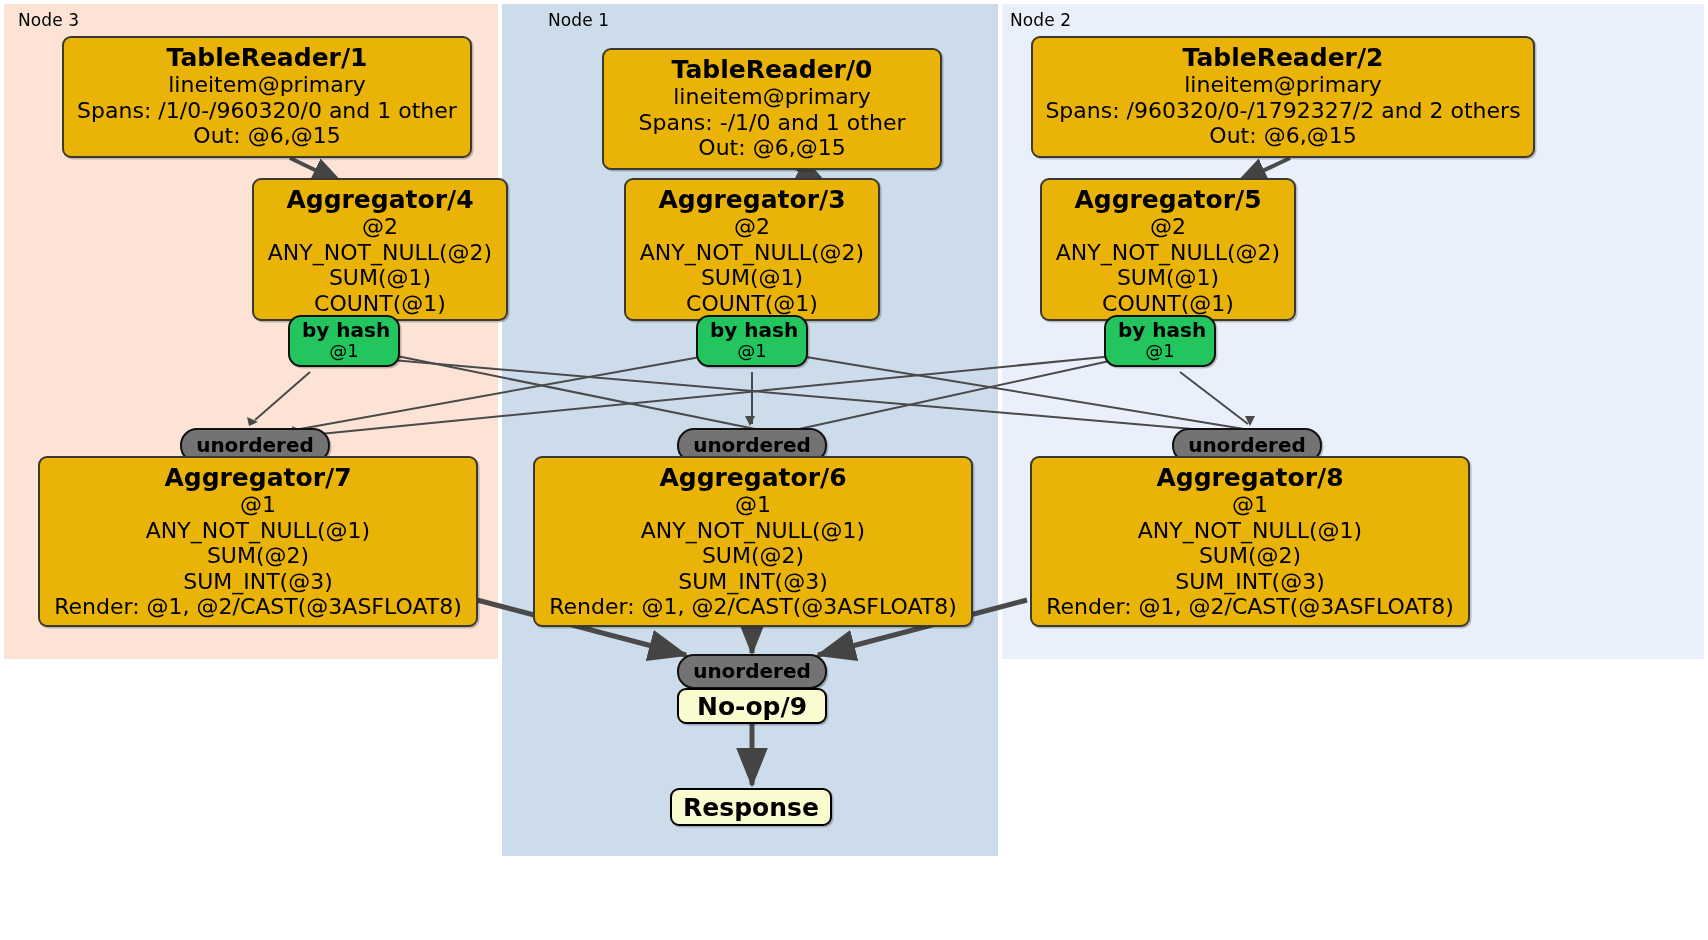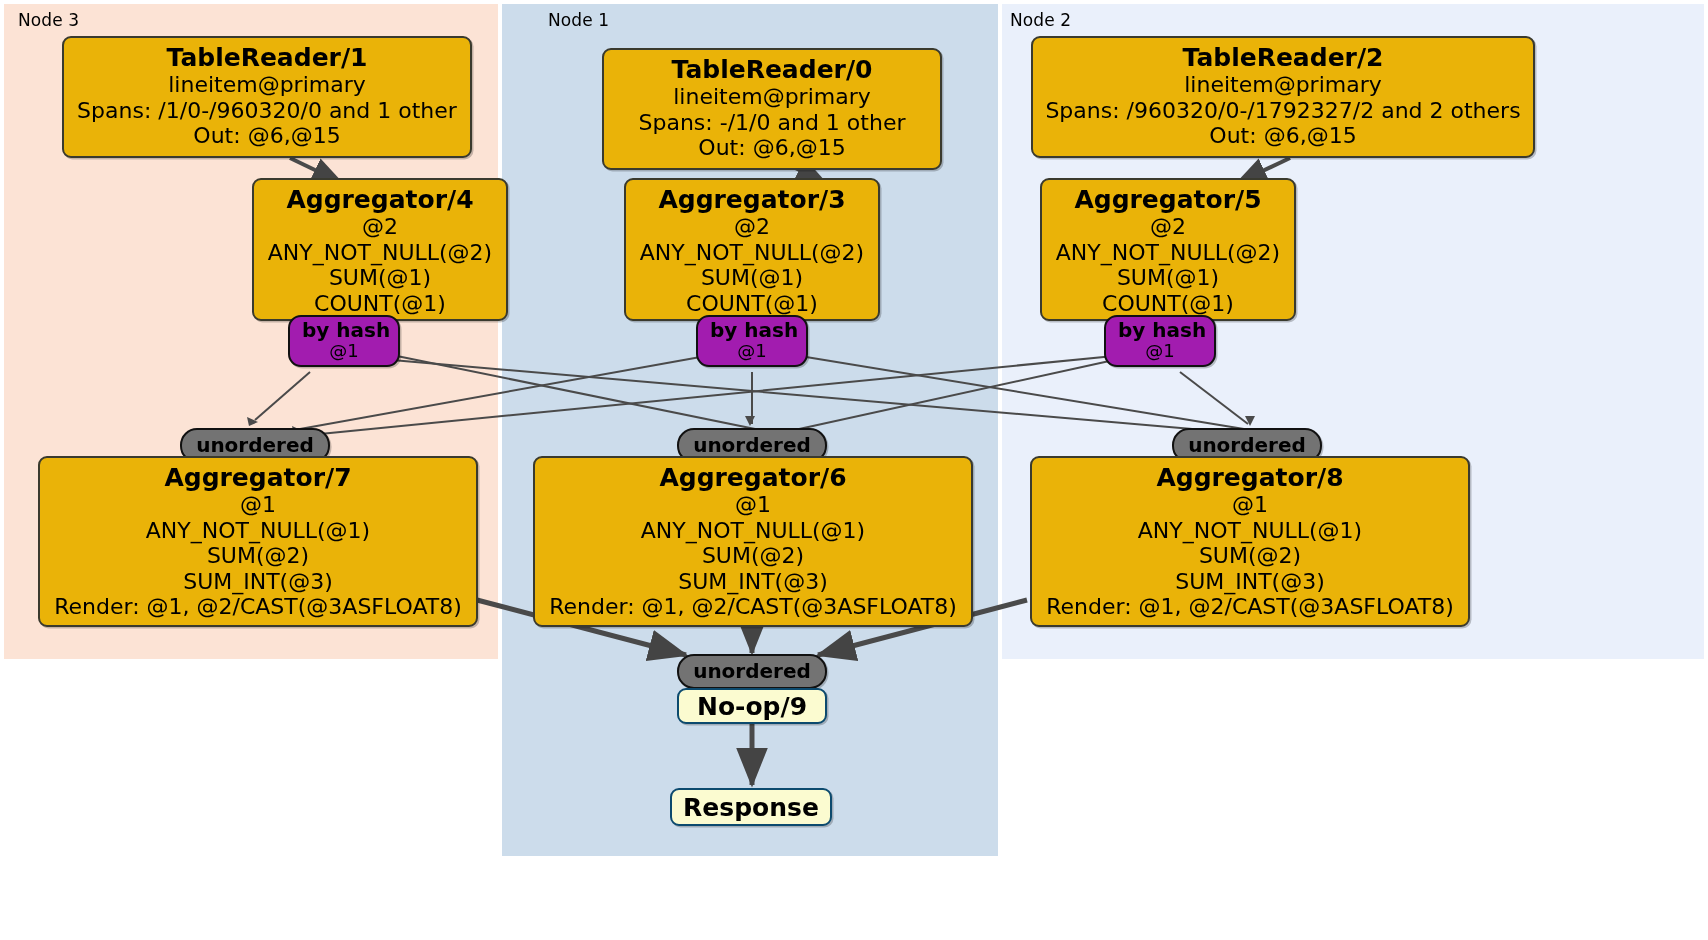--- a/index.html
+++ b/index.html
@@ -12,29 +12,29 @@
   .panel-label{position:absolute;font-size:17px;color:#000;letter-spacing:.1px;}
 
   .proc{position:absolute;box-sizing:border-box;background:#eab308;
         border:2px solid #3a3a2e;border-radius:9px;
         text-align:center;color:#000;padding:5px 10px 7px 10px;
         box-shadow:1.5px 1.5px 0 rgba(0,0,0,.22);}
   .proc .title{font-weight:bold;font-size:25px;line-height:1.16;white-space:nowrap;}
   .proc .line{font-size:22px;line-height:1.16;white-space:nowrap;}
 
   .small-proc{position:absolute;box-sizing:border-box;background:#fbfbd0;
-        border:2px solid #0c4a6e;border-radius:9px;text-align:center;
+        border:2px solid #000000;border-radius:9px;text-align:center;
         box-shadow:1.5px 1.5px 0 rgba(0,0,0,.22);
         display:flex;align-items:center;justify-content:center;}
   .small-proc .title{font-weight:bold;font-size:25px;white-space:nowrap;}
 
   .badge{position:absolute;box-sizing:border-box;text-align:center;
          border:2px solid #111;color:#000;
          box-shadow:1.5px 1.5px 0 rgba(0,0,0,.22);}
-  .badge.hash{background:#a21caf;border-radius:13px;padding:2px 12px 4px 12px;}
+  .badge.hash{background:#22c55e;border-radius:13px;padding:2px 12px 4px 12px;}
   .badge.hash .bt{font-weight:bold;font-size:20px;line-height:1.1;white-space:nowrap;}
   .badge.hash .bs{font-size:18px;line-height:1.1;white-space:nowrap;}
   .badge.ord{background:#737373;border-radius:17px;padding:3px 14px 4px 14px;}
   .badge.ord .bt{font-weight:bold;font-size:20px;line-height:1.2;white-space:nowrap;}
 </style>
 </head>
 <body>
 
 <div id="stage">
 

